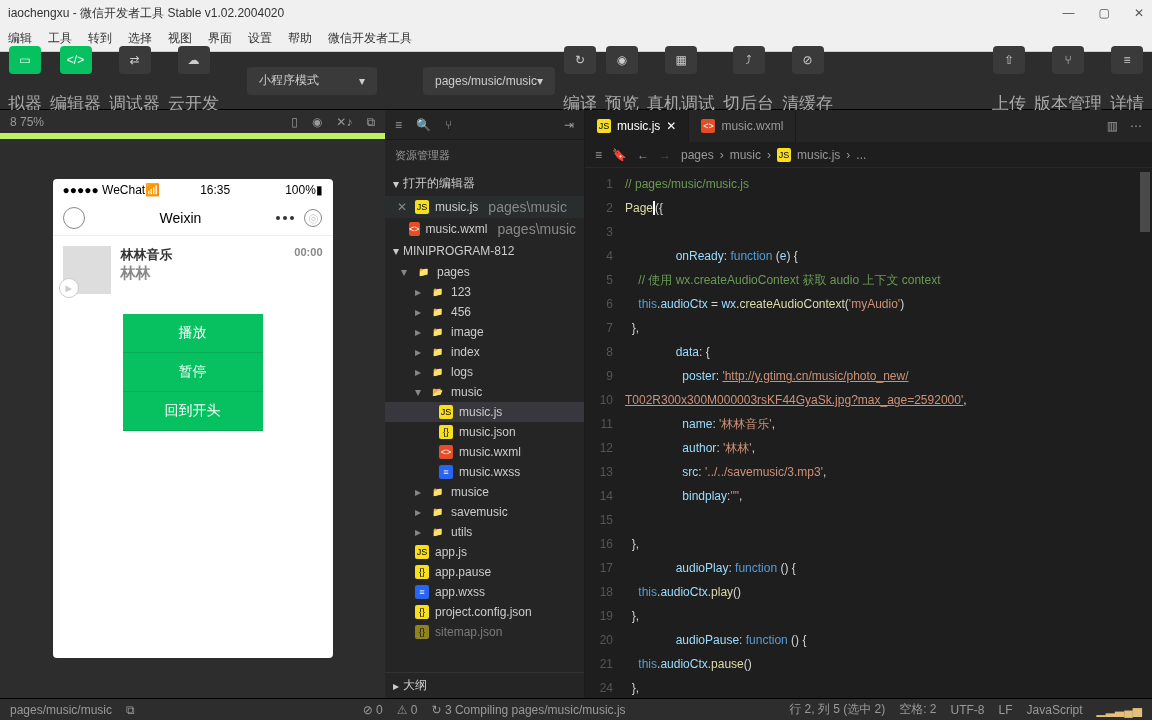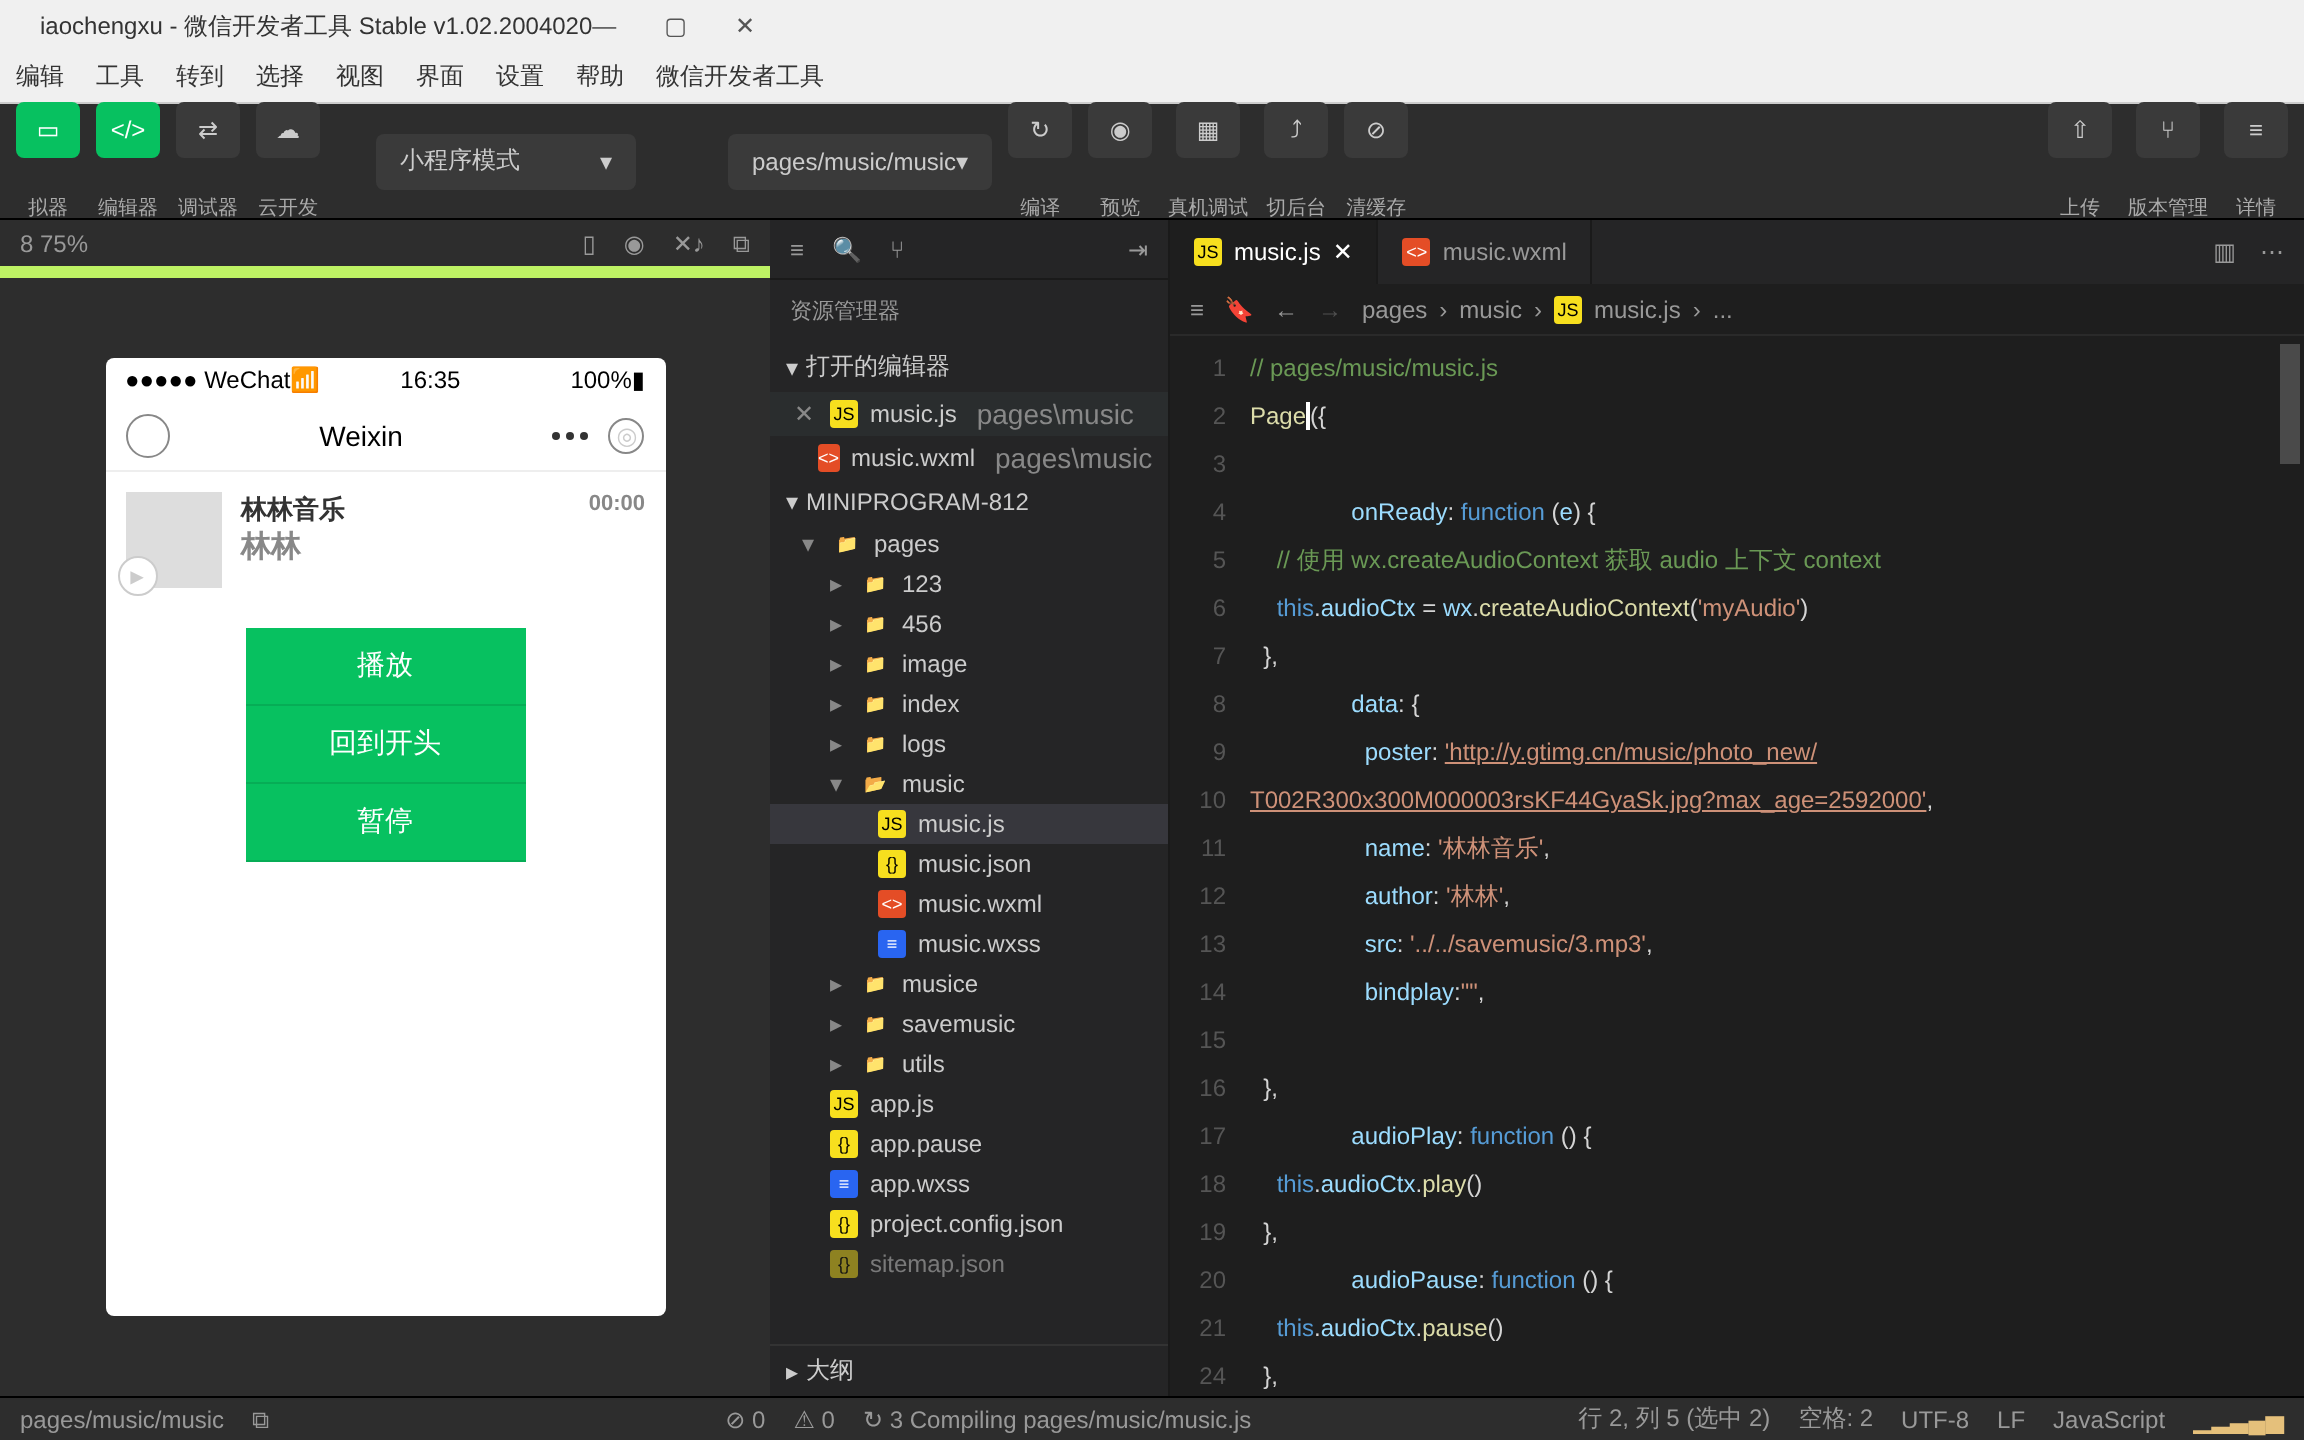--- a/index.html
+++ b/index.html
@@ -1,30 +1,30 @@
 <!DOCTYPE html>
 <html><head>
 <meta charset="utf-8">
 <style>
 * { margin: 0; padding: 0; box-sizing: border-box; font-family: "Microsoft YaHei", sans-serif; font-size: 12px; }
 body { background: #1e1e1e; color: #ccc; width: 1152px; height: 720px; overflow: hidden; }
 
 
-.titlebar { background: #f0f0f0; height: 26px; display: flex; align-items: center; padding: 0 20px; color: #333; justify-content: flex-start; }
+.titlebar { background: #f0f0f0; height: 26px; display: flex; align-items: center; padding: 0 8px; color: #333; justify-content: space-between; }
 .titlebar .title { font-size: 12px; }
 .winbtns { display: flex; gap: 24px; }
 .winbtns span { color: #555; cursor: pointer; }
 
 
 .menubar { background: #f0f0f0; height: 26px; display: flex; align-items: center; padding: 0 8px; gap: 16px; color: #333; border-bottom: 1px solid #ccc; }
 
 
 .toolbar { background: #2d2d2d; height: 58px; display: flex; align-items: center; padding: 0 8px; gap: 8px; border-bottom: 1px solid #000; }
 .tbgroup { display: flex; flex-direction: column; align-items: center; gap: 2px; }
-.tbgroup .lbl { font-size: 10px; color: #aaa; margin-top: 16px; }
+.tbgroup .lbl { font-size: 17px; color: #aaa; margin-top: 16px; }
 .tbicon { width: 32px; height: 28px; background: #3a3a3a; border-radius: 4px; display: flex; align-items: center; justify-content: center; color: #ccc; }
 .tbicon.green { background: #07c160; color: #fff; }
 .tbspacer { flex: 1; }
 .dropdown { background: #3a3a3a; height: 28px; padding: 0 12px; display: flex; align-items: center; border-radius: 4px; min-width: 130px; justify-content: space-between; color: #ccc; }
 
 
 .main { display: flex; height: calc(720px - 26px - 26px - 58px - 22px); }
 
 
 .simpanel { width: 385px; background: #2d2d2d; display: flex; flex-direction: column; }
@@ -214,22 +214,22 @@
       <div class="audiocard">
         <div class="audiocover"></div>
         <div class="audioinfo">
           <div class="name">林林音乐</div>
           <div class="author">林林</div>
         </div>
         <div class="audiotime">00:00</div>
       </div>
       <div class="btnstack">
         <button>播放</button>
+        <button>暂停</button>
         <button>回到开头</button>
-        <button>暂停</button>
       </div>
     </div>
   </div>
 
   <div class="explorer">
     <div class="exptop">
       <span>≡</span>
       <span>🔍</span>
       <span>⑂</span>
       <span style="margin-left:auto">⇥</span>

